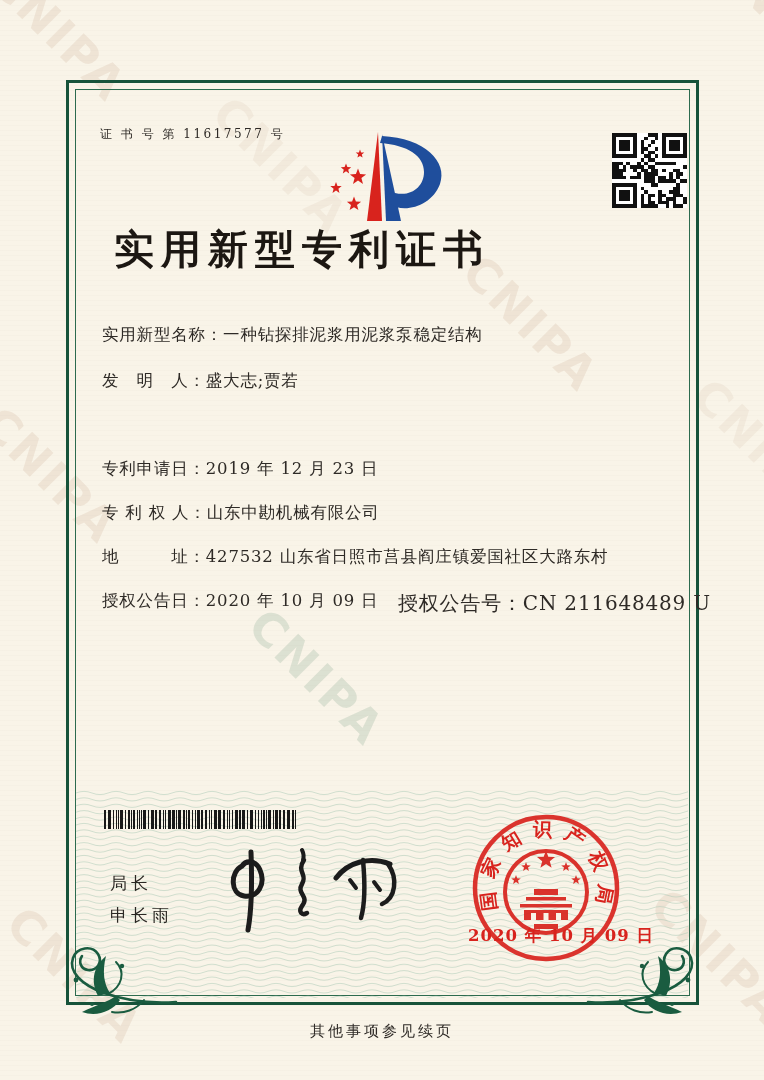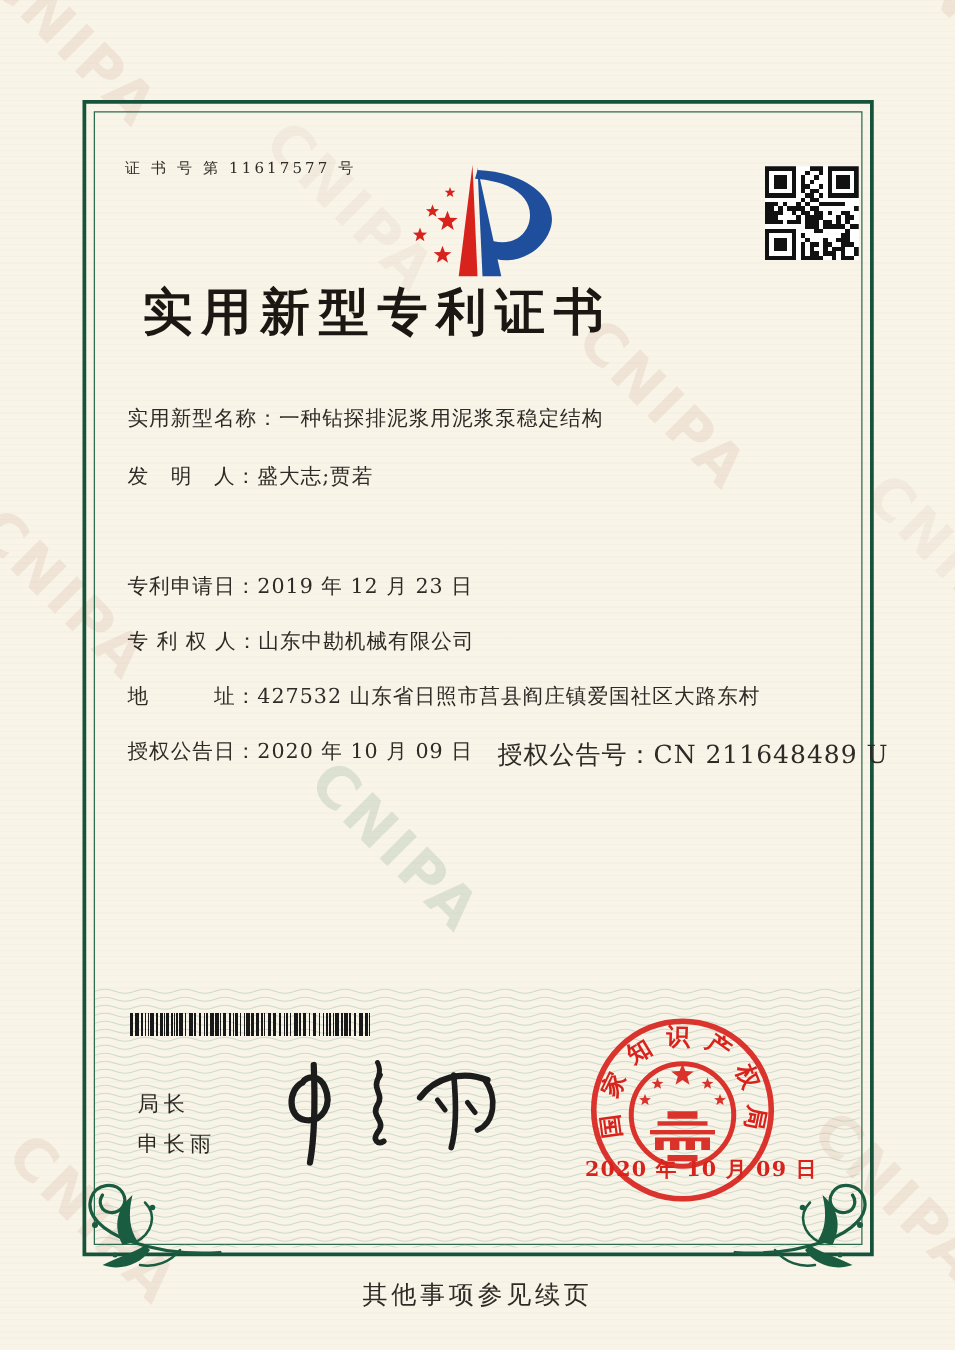--- a/index.html
+++ b/index.html
@@ -47,21 +47,21 @@
   .barcode{position:absolute;left:104px;top:810px;width:196px;height:19px;}
   .signer-title{position:absolute;left:110px;top:872px;font-size:17px;color:#2b2723;letter-spacing:4px;}
   .signer-name{position:absolute;left:110px;top:904px;font-size:17px;color:#2b2723;letter-spacing:4px;}
   .signature{position:absolute;left:218px;top:838px;}
   .seal{position:absolute;left:468px;top:810px;}
   .seal-date{position:absolute;left:468px;top:925px;width:156px;text-align:center;
              font-size:16.5px;color:#d8231d;letter-spacing:1px;white-space:nowrap;font-weight:600;}
   .page-indicator{position:absolute;left:0;top:979px;width:764px;text-align:center;
                   font-size:14px;letter-spacing:2px;color:#2e2a26;background:transparent;}
   .footer-note{position:absolute;left:0;top:1022px;width:764px;text-align:center;
-               font-size:20px;letter-spacing:3px;color:#2e2a26;}
+               font-size:15px;letter-spacing:3px;color:#2e2a26;}
   .flourish{position:absolute;top:938px;}
   .flourish.left{left:48px;}
   .flourish.right{left:586px;transform:scaleX(-1);}
 </style>
 </head>
 <body>
 
 <div class="page">
 
   <span class="wm wm-a">CNIPA</span>

